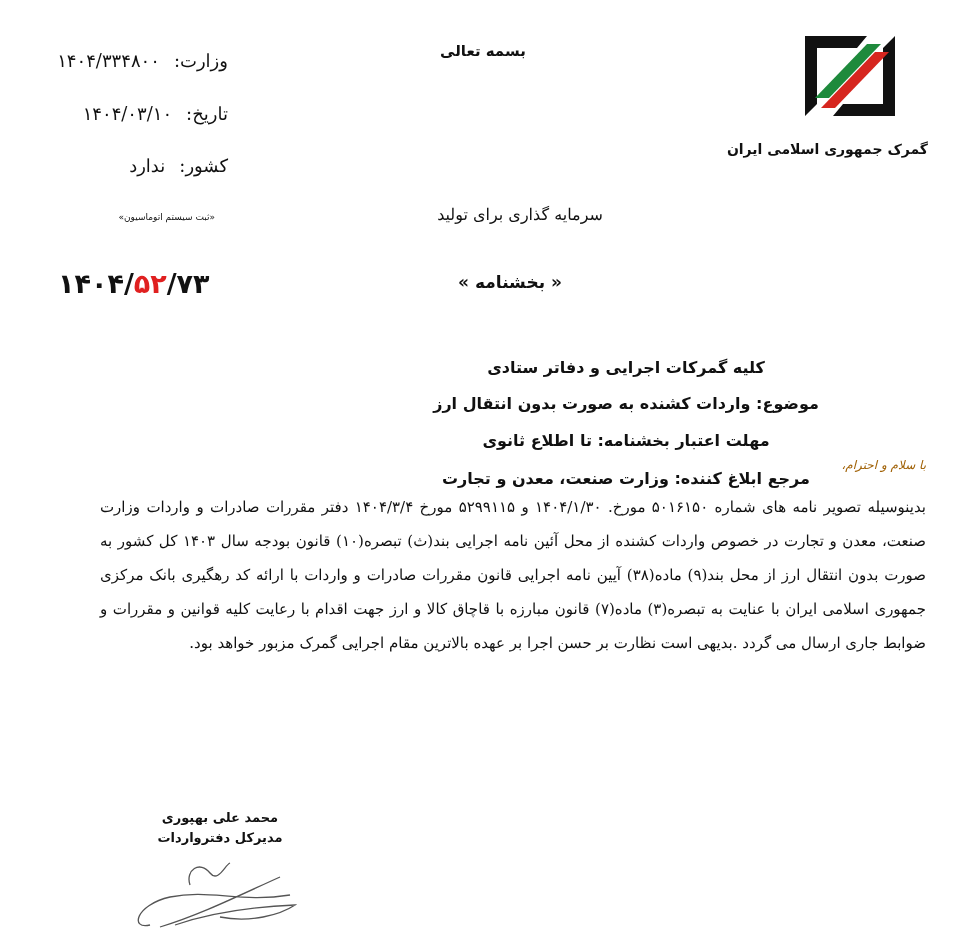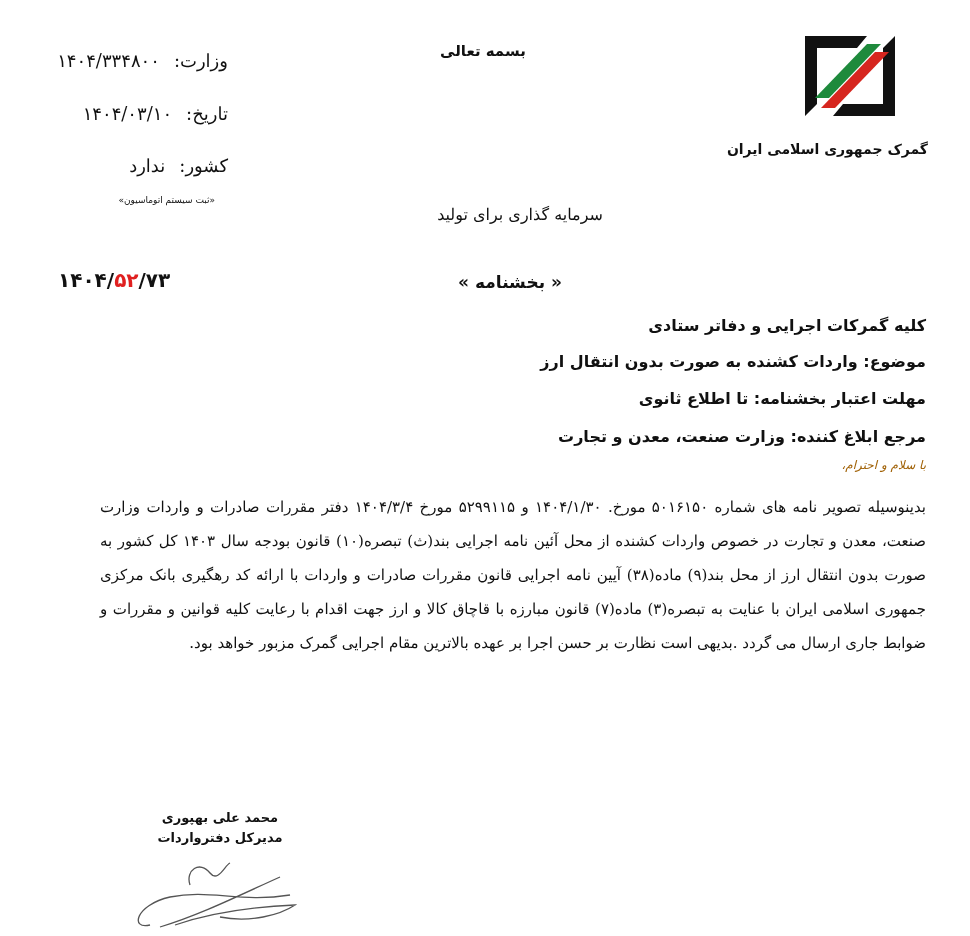--- a/index.html
+++ b/index.html
@@ -12,26 +12,26 @@
 
   #bismillah { left:440px; top:42px; width:140px; text-align:left; font-size:15px; font-weight:bold; }
   #slogan { left:400px; top:205px; width:240px; text-align:center; font-family:"DejaVu Serif", serif; font-size:16px; }
   #doc-type { left:420px; top:272px; width:180px; text-align:center; font-size:17px; font-weight:bold; }
 
   .meta-row { right:742px; width:260px; text-align:right; font-family:"DejaVu Serif", serif; font-size:18px; white-space:nowrap; }
   #meta-number { top:50px; }
   #meta-date { top:103px; }
   #meta-attach { top:155px; }
   .meta-label { margin-left:14px; }
-  #auto-note { right:755px; top:195px; font-size:9px; text-align:right; white-space:nowrap; }
+  #auto-note { right:755px; top:212px; font-size:9px; text-align:right; white-space:nowrap; }
 
-  #circular-number { left:58px; top:268px; font-size:20px; font-weight:bold; direction:ltr; letter-spacing:1px; }
+  #circular-number { left:58px; top:268px; font-size:27px; font-weight:bold; direction:ltr; letter-spacing:1px; }
   #circular-number .red { color:#e02020; }
 
-  .head-line { right:44px; width:600px; text-align:right; font-size:16px; font-weight:bold; }
+  .head-line { right:44px; width:600px; text-align:center; font-size:16px; font-weight:bold;margin-top:42px; }
   #recipients { top:316px; }
   #subject { top:352px; }
   #validity { top:389px; }
   #issuer { top:427px; }
   #greeting { right:44px; top:458px; font-family:"DejaVu Serif", serif; font-style:italic; font-size:12px; color:#a16207; }
 
   #body-text { left:60px; right:44px; top:490px; text-align:justify; text-align-last:right; font-family:"DejaVu Serif", serif; font-size:15px; line-height:34px;margin-left:40px; }
 
   #signature-block { left:130px; top:808px; width:180px; text-align:center; font-size:13px; font-weight:bold; line-height:20px; }
   #signature { left:130px; top:855px; width:170px; height:80px; }

